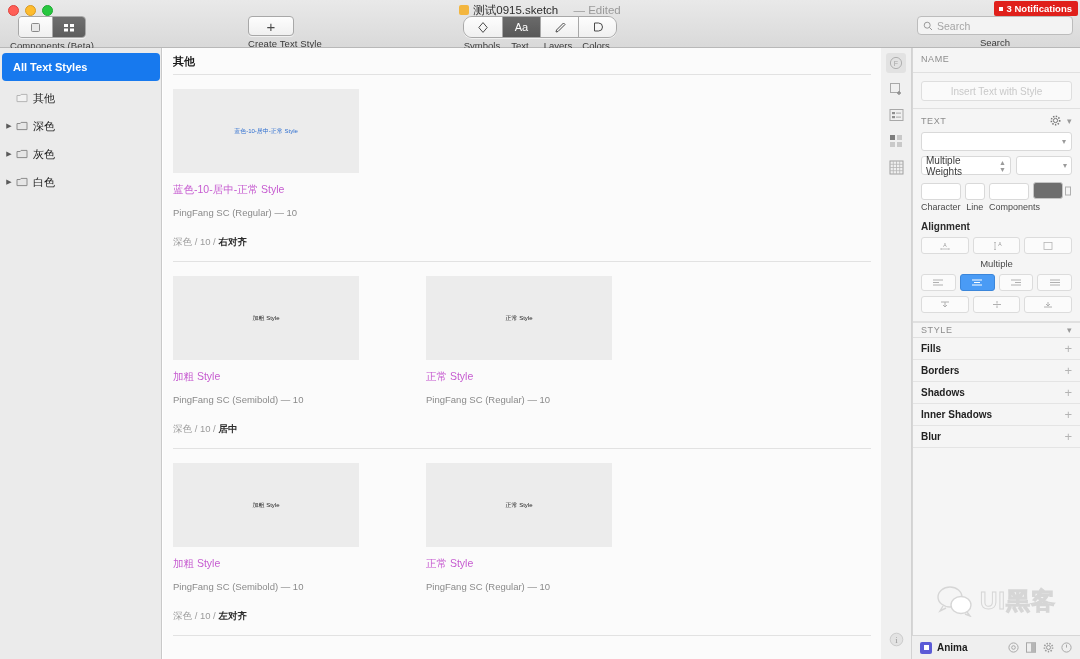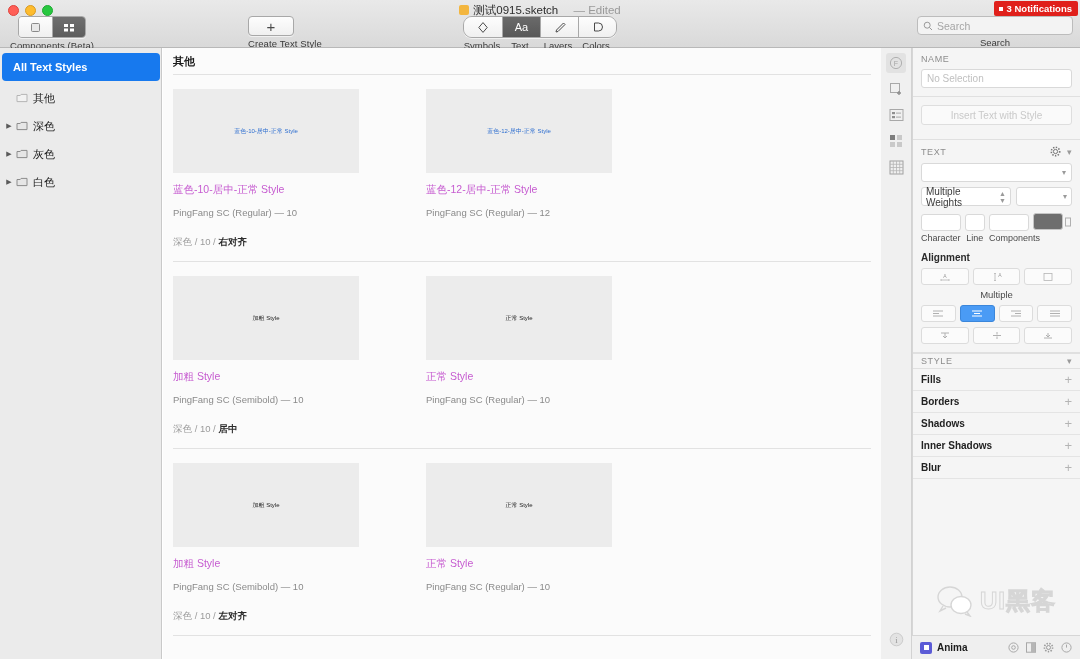--- a/index.html
+++ b/index.html
@@ -305,27 +305,20 @@
 
     <div class="grid-row">
       <div class="cards">
         <div class="card">
           <div class="thumb">
             <span class="preview blue">蓝色-10-居中-正常 Style</span>
           </div>
           <div class="cname">蓝色-10-居中-正常 Style</div>
           <div class="cmeta">PingFang SC (Regular) — 10</div>
         </div>
-        <div class="card">
-          <div class="thumb">
-            <span class="preview blue">蓝色-12-居中-正常 Style</span>
-          </div>
-          <div class="cname">蓝色-12-居中-正常 Style</div>
-          <div class="cmeta">PingFang SC (Regular) — 12</div>
-        </div>
       </div>
     </div>
     <div class="crumb"><span>深色 / 10 / </span><b>右对齐</b></div>
     <div class="rowsep"></div>
 
     <div class="grid-row">
       <div class="cards">
         <div class="card">
           <div class="thumb">
             <span class="preview">加粗 Style</span>
@@ -410,26 +403,23 @@
           <text x="7.5" y="11" font-size="9" fill="#9a9a9a" text-anchor="middle" font-family="Liberation Serif">i</text>
         </svg>
       </div>
     </div>
   </div>
 
   <div class="insp">
 
     <div class="sec">
       <div class="seclab">NAME</div>
-      <div class="inputbox" title="No Selection">
-        <span>No Selection</span>
-      </div>
-    </div>
-
-    <div class="sec" style="padding-top:8px;padding-bottom:14px;">
+    </div>
+
+    <div class="sec" style="padding-top:8px;padding-bottom:7px;">
       <div class="wide-btn">Insert Text with Style</div>
     </div>
 
     <div class="sec">
       <div class="seclab">
         <span>TEXT</span>
         <span class="right">
           <svg width="11" height="11" viewBox="0 0 11 11">
             <circle cx="5.5" cy="5.5" r="2.1" fill="none" stroke="#777" stroke-width="1"></circle>
             <circle cx="5.5" cy="5.5" r="4.2" fill="none" stroke="#777" stroke-width="1.6" stroke-dasharray="1.4 1.4"></circle>

